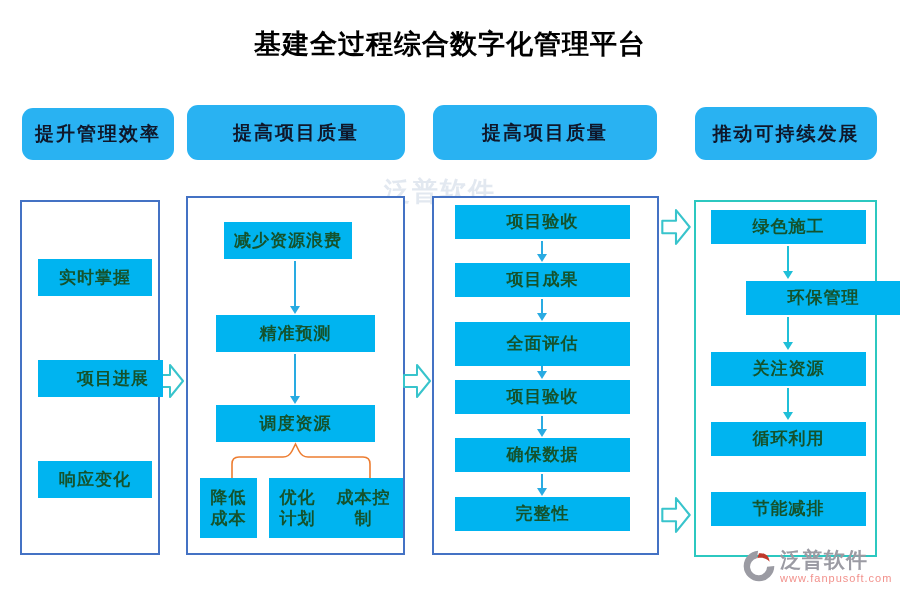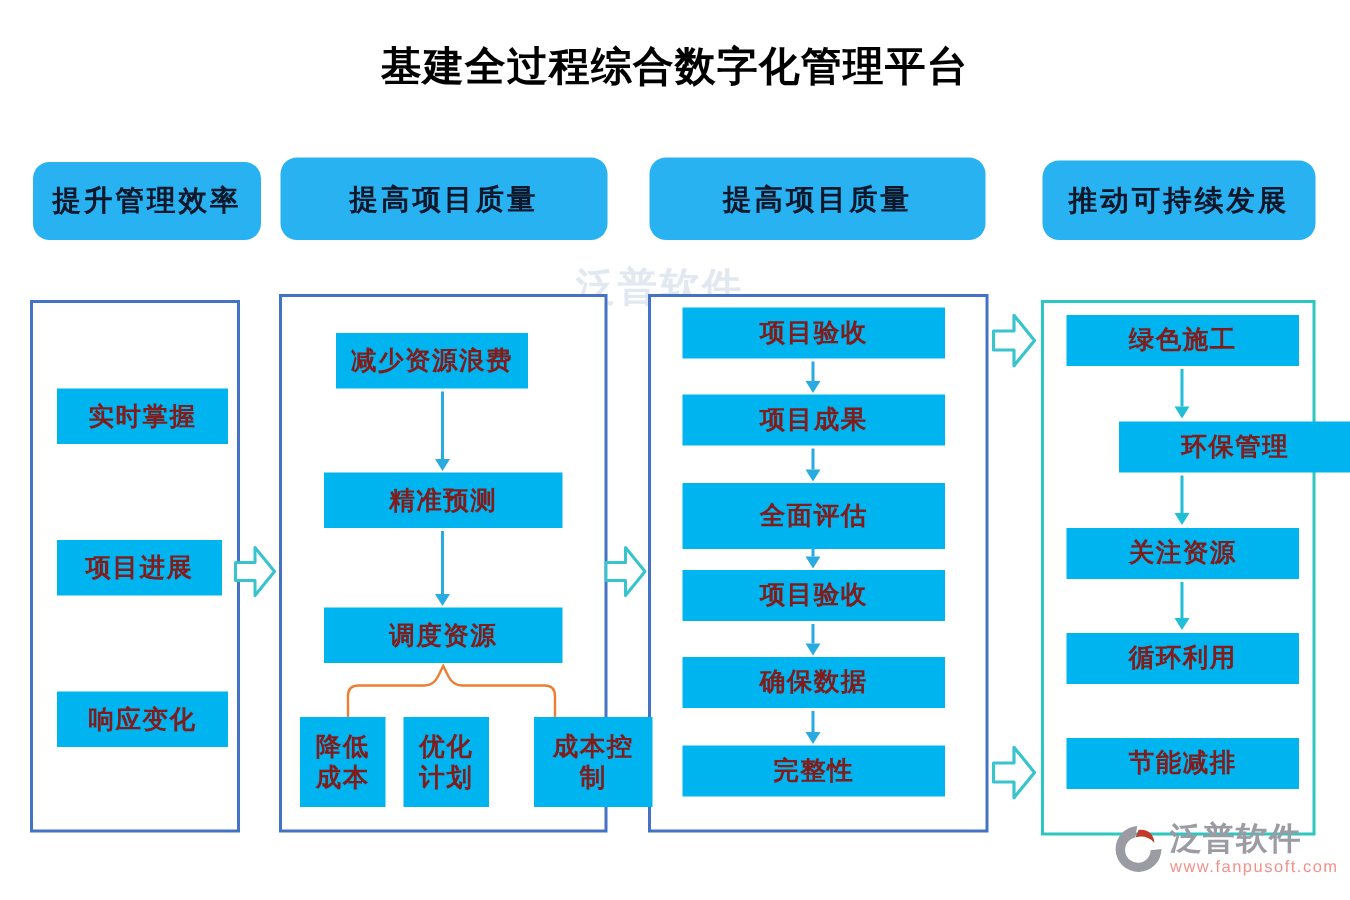--- a/index.html
+++ b/index.html
@@ -13,21 +13,21 @@
     font-size:27px;font-weight:bold;color:var(--title_color);letter-spacing:1px;
   }
   .hdr{
     background:var(--header_bg);color:#0f172a;font-weight:bold;font-size:19px;
     border-radius:11px;display:flex;align-items:center;justify-content:center;
     letter-spacing:2px;z-index:2;
   }
   .frame{background:#fff;border:2px solid var(--frame_blue);box-sizing:border-box;z-index:1;}
   .frame.teal{border-color:var(--frame_teal);}
   .box{
-    background:var(--item_bg);color:#7f1d1d;font-weight:bold;font-size:17px;
+    background:var(--item_bg);color:#14532d;font-weight:bold;font-size:17px;
     display:flex;align-items:center;justify-content:center;text-align:center;
     letter-spacing:1px;z-index:3;line-height:1.25;
   }
   .branch{padding:0 4px;box-sizing:border-box;}
   .varrow{width:2px;background:var(--flow_arrow_blue);z-index:2;}
   .varrow::after{
     content:'';position:absolute;left:-4px;bottom:-8px;
     border:5px solid transparent;border-bottom:none;
     border-top:8px solid var(--flow_arrow_blue);
   }
@@ -59,36 +59,36 @@
   <div class="abs hdr" style="left:187px;top:105px;width:218px;height:55px;">提高项目质量</div>
   <div class="abs hdr" style="left:433px;top:105px;width:224px;height:55px;">提高项目质量</div>
   <div class="abs hdr" style="left:695px;top:107px;width:182px;height:53px;">推动可持续发展</div>
 
   <div class="abs frame" style="left:20px;top:200px;width:140px;height:355px;"></div>
   <div class="abs frame" style="left:186px;top:196px;width:219px;height:359px;"></div>
   <div class="abs frame" style="left:432px;top:196px;width:227px;height:359px;"></div>
   <div class="abs frame teal" style="left:694px;top:200px;width:183px;height:357px;"></div>
 
   <div class="abs box" style="left:38px;top:259px;width:114px;height:37px;">实时掌握</div>
-  <div class="abs box" style="left:38px;top:360px;width:110px;height:37px;">项目进展</div>
+  <div class="abs box" style="left:38px;top:360px;width:100px;height:37px;padding-left:25px;">项目进展</div>
   <div class="abs box" style="left:38px;top:461px;width:114px;height:37px;">响应变化</div>
 
   <div class="abs box" style="left:224px;top:222px;width:128px;height:37px;">减少资源浪费</div>
   <div class="abs box" style="left:216px;top:315px;width:159px;height:37px;">精准预测</div>
   <div class="abs box" style="left:216px;top:405px;width:159px;height:37px;">调度资源</div>
   <div class="abs varrow" style="left:294px;top:261px;height:45px;"></div>
   <div class="abs varrow" style="left:294px;top:354px;height:42px;"></div>
 
   <svg class="abs bracket" style="left:195px;top:440px;" width="215" height="40" viewBox="0 0 215 40">
     <path d="M37 38 L37 24 Q37 17 44 17 L88 17 Q94 17 97 11 L100.5 4 L104 11 Q107 17 113 17 L168 17 Q175 17 175 24 L175 38"></path>
   </svg>
 
   <div class="abs box branch" style="left:200px;top:478px;width:57px;height:60px;">降低成本</div>
   <div class="abs box branch" style="left:269px;top:478px;width:57px;height:60px;">优化计划</div>
-  <div class="abs box branch" style="left:356px;top:478px;width:79px;height:60px;">成本控制</div>
+  <div class="abs box branch" style="left:324px;top:478px;width:79px;height:60px;">成本控制</div>
 
   <div class="abs box" style="left:455px;top:205px;width:175px;height:34px;">项目验收</div>
   <div class="abs box" style="left:455px;top:263px;width:175px;height:34px;">项目成果</div>
   <div class="abs box" style="left:455px;top:322px;width:175px;height:44px;">全面评估</div>
   <div class="abs box" style="left:455px;top:380px;width:175px;height:34px;">项目验收</div>
   <div class="abs box" style="left:455px;top:438px;width:175px;height:34px;">确保数据</div>
   <div class="abs box" style="left:455px;top:497px;width:175px;height:34px;">完整性</div>
   <div class="abs varrow" style="left:541px;top:241px;height:13px;"></div>
   <div class="abs varrow" style="left:541px;top:299px;height:14px;"></div>
   <div class="abs varrow" style="left:541px;top:358px;height:13px;"></div>

